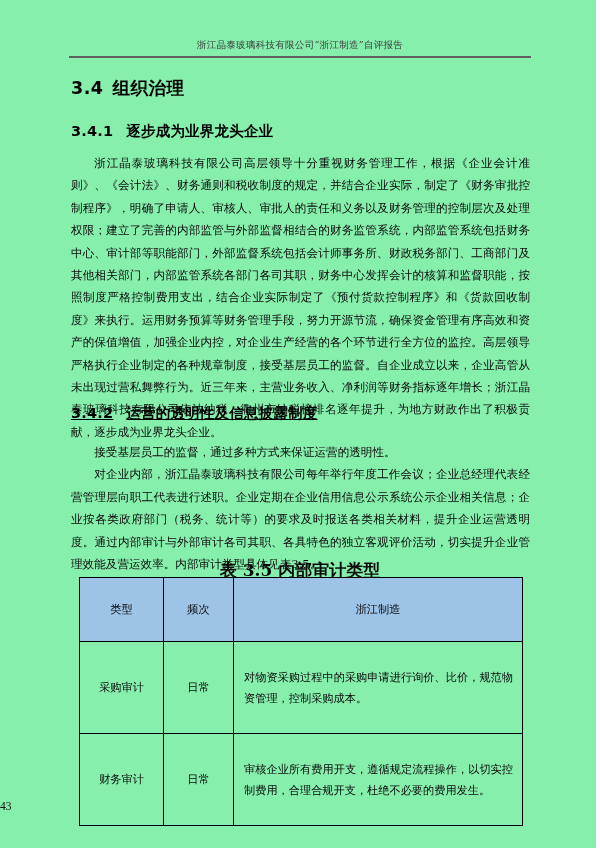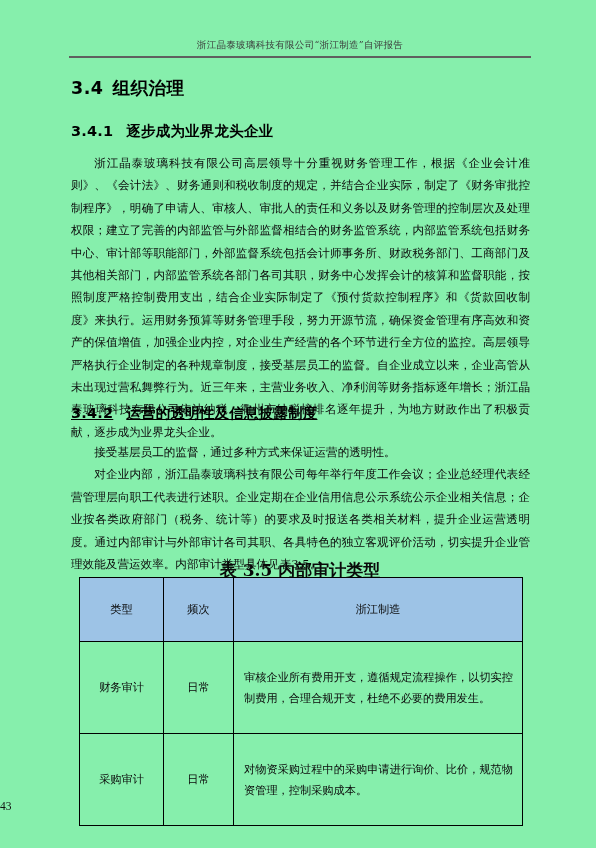--- a/index.html
+++ b/index.html
@@ -196,27 +196,27 @@
     </colgroup>
     <thead>
       <tr>
         <th>类型</th>
         <th>频次</th>
         <th>浙江制造</th>
       </tr>
     </thead>
     <tbody>
       <tr>
+        <td class="cell-center">采购审计</td>
+        <td class="cell-center">日常</td>
+        <td class="cell-content">对物资采购过程中的采购申请进行询价、比价，规范物资管理，控制采购成本。</td>
+      </tr>
+      <tr>
         <td class="cell-center">财务审计</td>
         <td class="cell-center">日常</td>
         <td class="cell-content">审核企业所有费用开支，遵循规定流程操作，以切实控制费用，合理合规开支，杜绝不必要的费用发生。</td>
       </tr>
-      <tr>
-        <td class="cell-center">采购审计</td>
-        <td class="cell-center">日常</td>
-        <td class="cell-content">对物资采购过程中的采购申请进行询价、比价，规范物资管理，控制采购成本。</td>
-      </tr>
     </tbody>
   </table>
 
   <div class="page-number">43</div>
 
 </div>
 
 </body></html>

